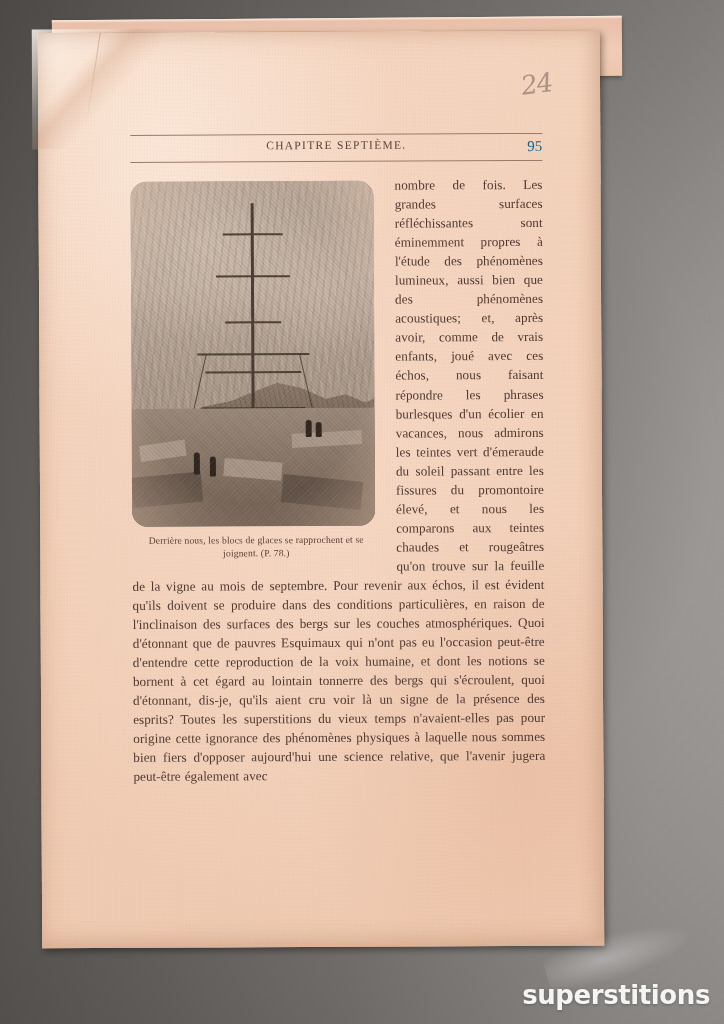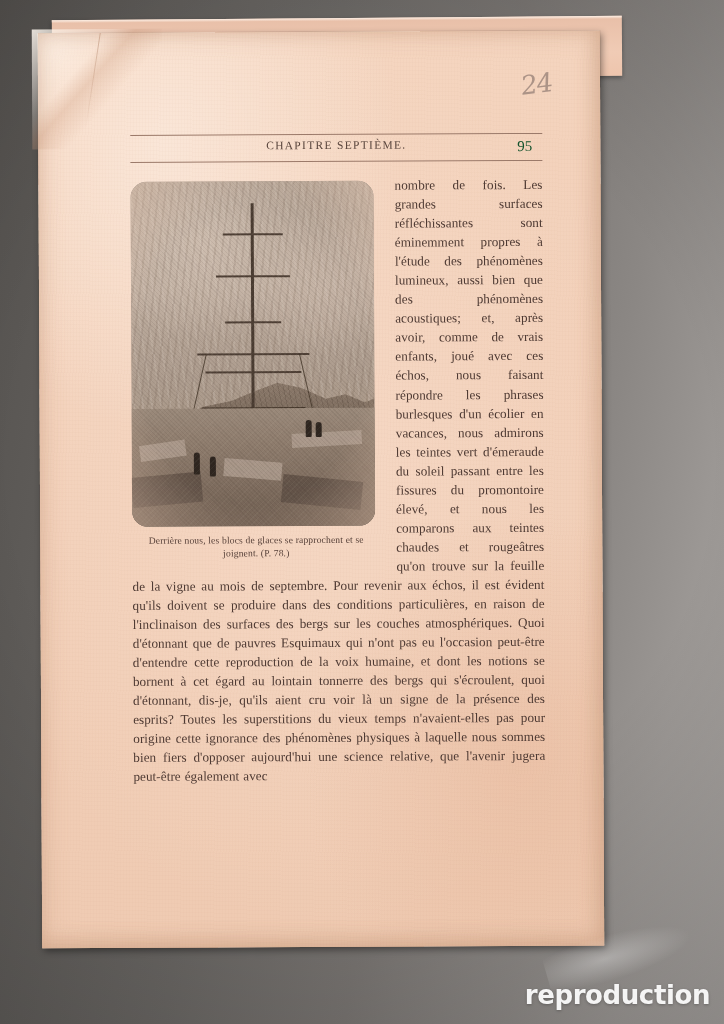--- a/index.html
+++ b/index.html
@@ -154,23 +154,23 @@
     position: absolute;
     left: 0; right: 0;
     text-align: center;
     font-size: 11.5px;
     letter-spacing: 1.3px;
     color: #58443c;
     font-family: "Liberation Serif", serif;
   }
   #head-folio {
     position: absolute;
-    right: 10px;
+    right: 0;
     font-size: 15px;
-    color: #14532d;
+    color: #0369a1;
     font-family: "Liberation Serif", serif;
   }
 
   
   .para {
     font-size: 13.2px;
     line-height: 19.05px;
     color: #4e3a33;
     text-align: justify;
     text-justify: inter-word;
@@ -418,13 +418,13 @@
     </div>
 
     <p class="para">nombre de fois. Les grandes surfaces réfléchissantes sont éminemment propres à l'étude des phénomènes lumineux, aussi bien que des phénomènes acoustiques; et, après avoir, comme de vrais enfants, joué avec ces échos, nous faisant répondre les phrases burlesques d'un écolier en vacances, nous admirons les teintes vert d'émeraude du soleil passant entre les fissures du promontoire élevé, et nous les comparons aux teintes chaudes et rougeâtres qu'on trouve sur la feuille de la vigne au mois de septembre. Pour revenir aux échos, il est évident qu'ils doivent se produire dans des conditions particulières, en raison de l'inclinaison des surfaces des bergs sur les couches atmosphériques. Quoi d'étonnant que de pauvres Esquimaux qui n'ont pas eu l'occasion peut-être d'entendre cette reproduction de la voix humaine, et dont les notions se bornent à cet égard au lointain tonnerre des bergs qui s'écroulent, quoi d'étonnant, dis-je, qu'ils aient cru voir là un signe de la présence des esprits? Toutes les superstitions du vieux temps n'avaient-elles pas pour origine cette ignorance des phénomènes physiques à laquelle nous sommes bien fiers d'opposer aujourd'hui une science relative, que l'avenir jugera peut-être également avec</p>
 
   </div>
 
   <div id="page-edges"></div>
 </div>
 
 <div id="watermark-smudge"></div>
-<div id="watermark">reproduction</div>
+<div id="watermark">superstitions</div>
 
 </body></html>

